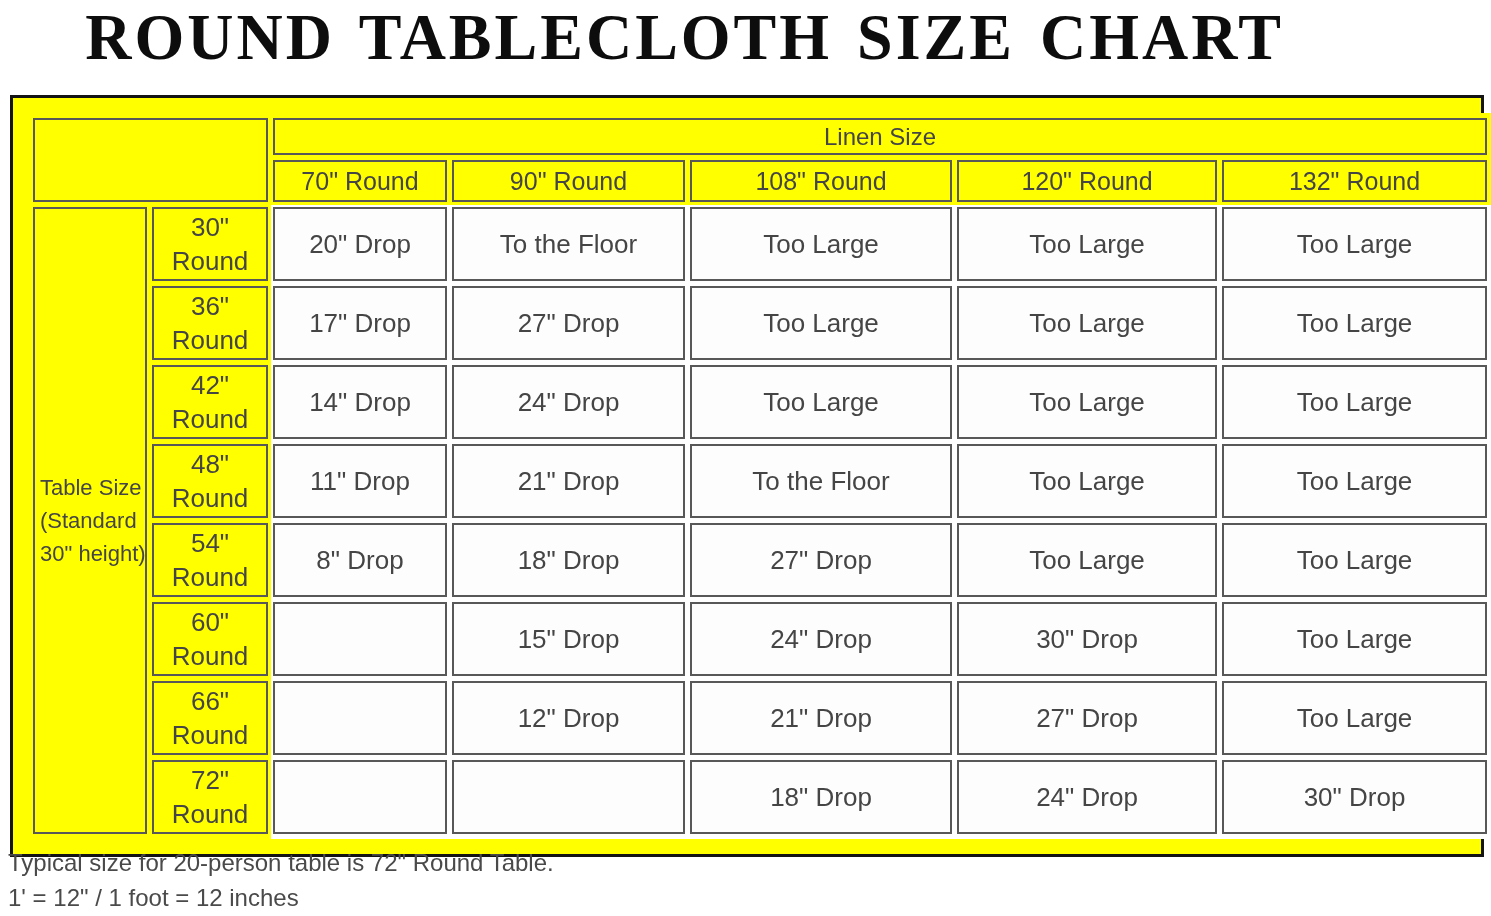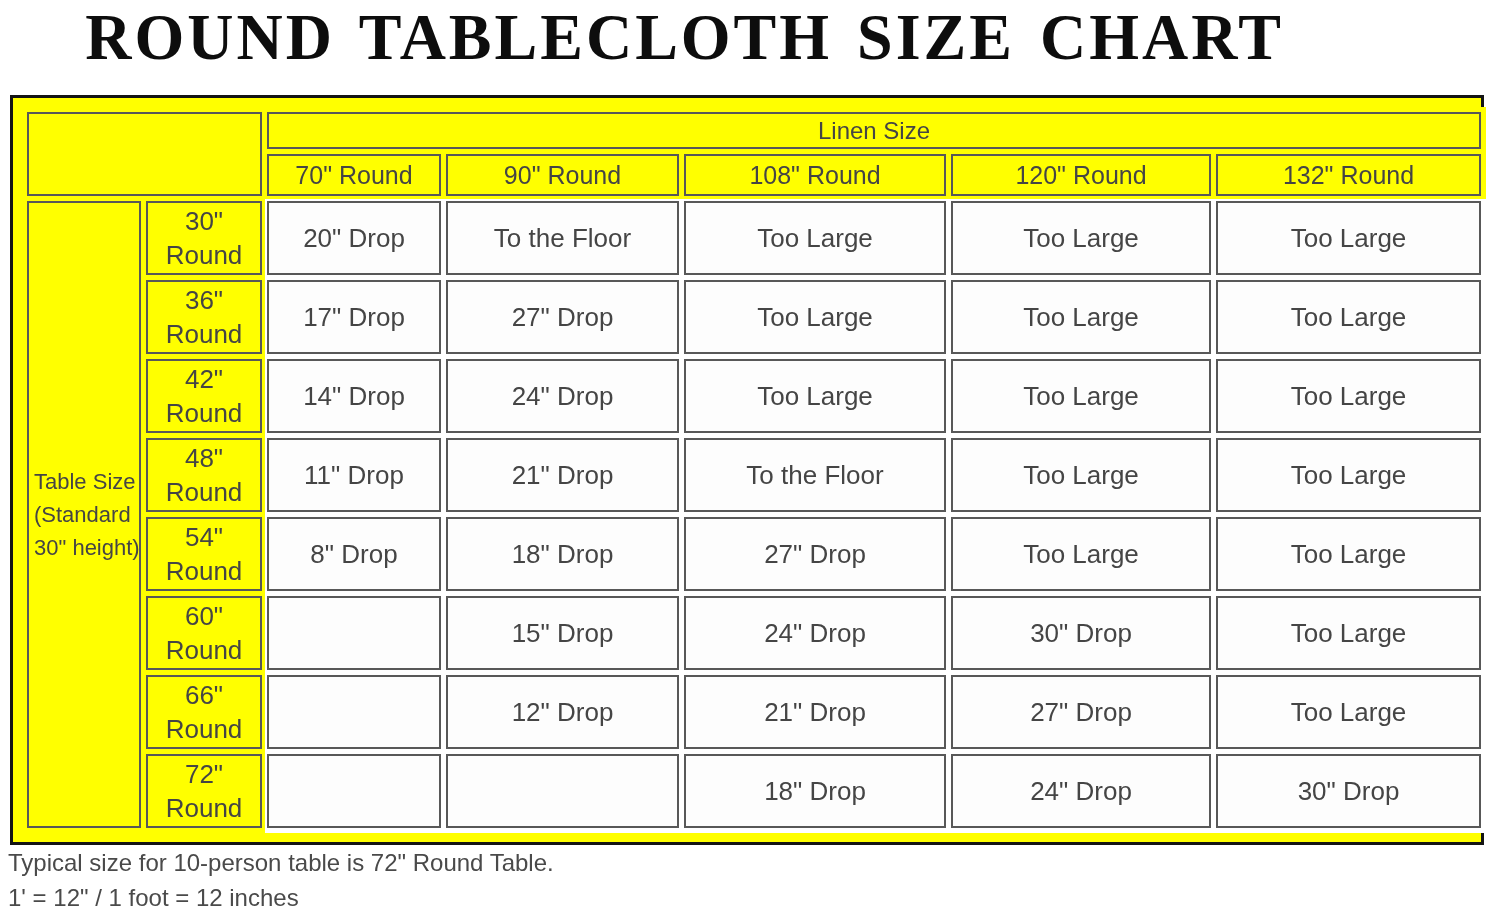--- a/index.html
+++ b/index.html
@@ -30,21 +30,21 @@
   }
 
   .table-frame {
     position: absolute;
     left: 10px;
     top: 95px;
     width: 1474px;
     box-sizing: border-box;
     border: 3px solid #141414;
     background: #ffff00;
-    padding: 9px;
+    padding: 15px;
   }
 
   table.size-table {
     border-collapse: separate;
     border-spacing: 5px;
     table-layout: fixed;
     width: 100%;
     background-color: #ffffff;
     
     background-image:
@@ -212,17 +212,17 @@
           <td class="data"></td>
           <td class="data">18" Drop</td>
           <td class="data">24" Drop</td>
           <td class="data">30" Drop</td>
         </tr>
       </tbody>
     </table>
   </div>
 
   <div class="footer">
-    <div>Typical size for 10-person table is 72" Round Table.</div>
+    <div>Typical size for 20-person table is 72" Round Table.</div>
     <div>1' = 12" / 1 foot = 12 inches</div>
   </div>
 
 </div>
 
 </body></html>

